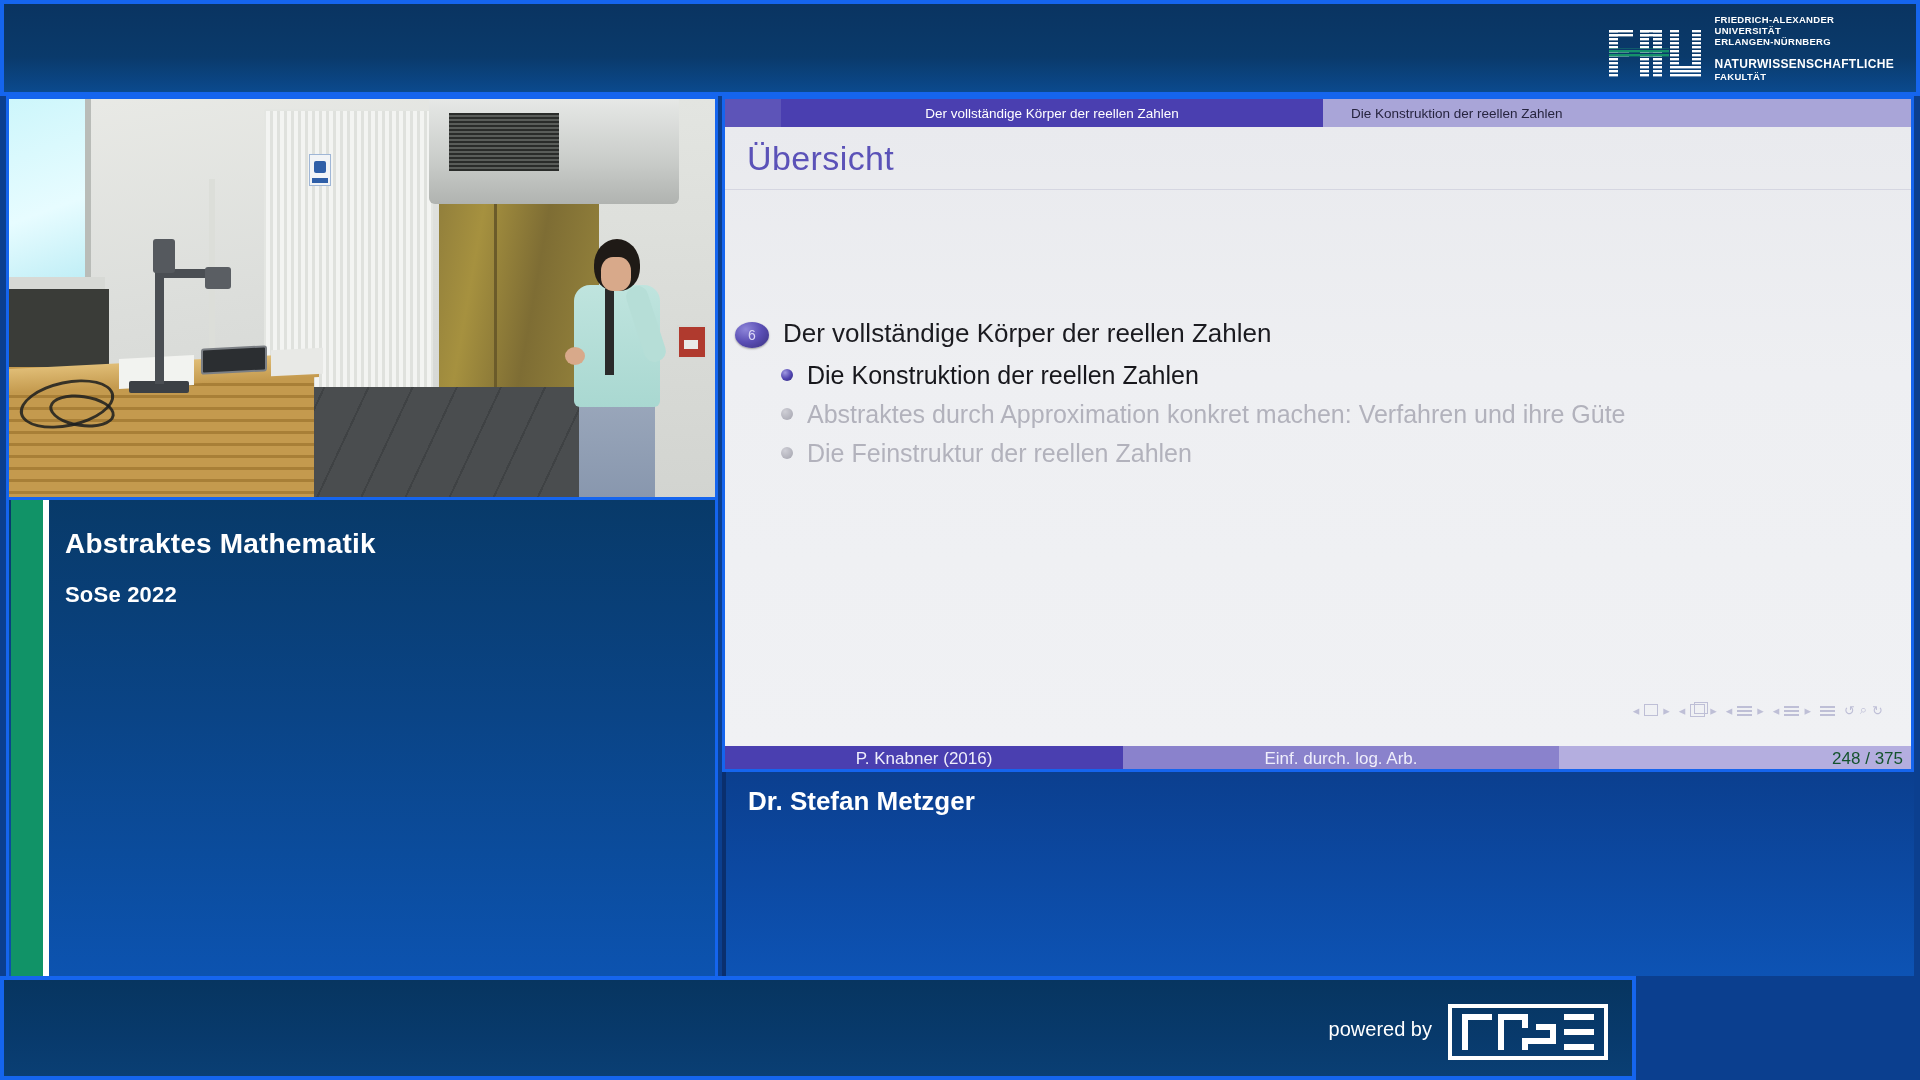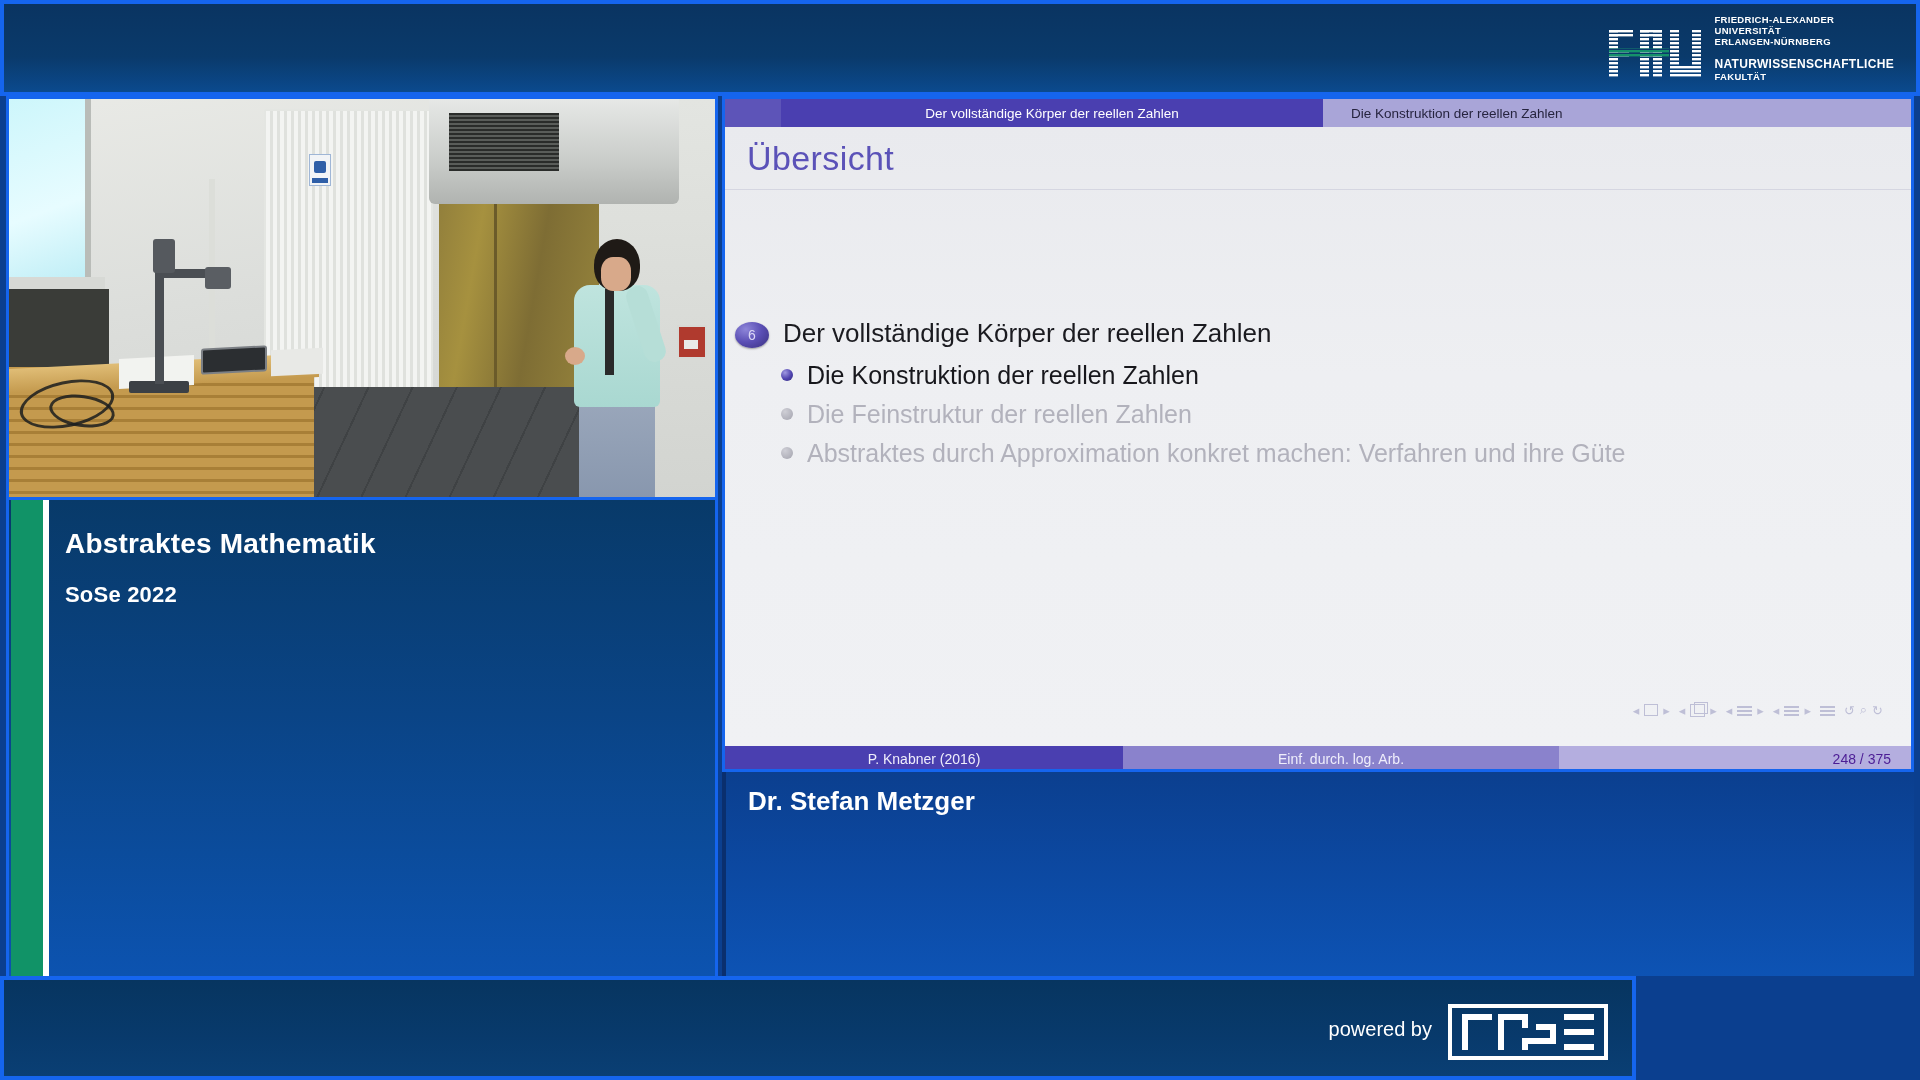--- a/index.html
+++ b/index.html
@@ -110,24 +110,24 @@
   .sub-text{font-size:25px;color:#17171c;line-height:1.32;}
   .sub-text.dim{color:#b2b2bc;}
   .nav-icons{position:absolute;right:28px;bottom:28px;display:flex;align-items:center;gap:9px;
     opacity:.38;color:#6f6fa8;font-size:13px;}
   .nav-icons .grp{display:flex;align-items:center;gap:5px;}
   .nav-icons .sq{width:12px;height:10px;border:1.6px solid #6f6fa8;display:inline-block;}
   .nav-icons .sq2{width:13px;height:11px;border:1.6px solid #6f6fa8;display:inline-block;position:relative;}
   .nav-icons .sq2:after{content:"";position:absolute;left:3px;top:-3px;width:12px;height:10px;border:1.6px solid #6f6fa8;}
   .nav-icons .stk{width:15px;height:12px;display:inline-block;
     background:repeating-linear-gradient(0deg,#6f6fa8 0px,#6f6fa8 2px,transparent 2px,transparent 4px);}
-  .slide-footer{display:flex;height:26px;width:100%;font-size:14px;color:#efeefb;border-radius:7px;}
+  .slide-footer{display:flex;height:26px;width:100%;font-size:17px;color:#efeefb;border-radius:7px;}
   .f1{flex:0 0 398px;background:#4a3fb0;display:flex;align-items:center;justify-content:center;}
   .f2{flex:0 0 436px;background:#8a82cc;display:flex;align-items:center;justify-content:center;}
-  .f3{flex:1;background:#b4aedf;display:flex;align-items:center;justify-content:flex-end;padding-right:20px;color:#4c1d95;}
+  .f3{flex:1;background:#b4aedf;display:flex;align-items:center;justify-content:flex-end;padding-right:8px;color:#14532d;}
 
   
   .info-right{position:absolute;left:722px;top:772px;width:1192px;height:204px;
     background:linear-gradient(180deg,#0b3f8f 0%,#0c49a2 50%,#0d53b4 100%);}
   .vdiv{position:absolute;left:0px;top:0;width:4px;height:204px;background:#0a2f6e;}
   .presenter-name{position:absolute;left:26px;top:14px;color:#fff;font-size:26px;font-weight:bold;}
   .presenter-chair{position:absolute;left:26px;top:68px;color:#fff;font-size:26px;font-weight:bold;}
 
   
   .bottom-band{position:absolute;left:0;top:976px;width:1636px;height:104px;
@@ -248,25 +248,25 @@
           <div class="bullet-num">6</div>
           <div class="toc-l1">Der vollständige Körper der reellen Zahlen</div>
         </div>
         <div class="toc-sub">
           <div class="sub-row">
             <span class="dot"></span>
             <span class="sub-text">Die Konstruktion der reellen Zahlen</span>
           </div>
           <div class="sub-row">
             <span class="dot dim"></span>
-            <span class="sub-text dim">Die Feinstruktur der reellen Zahlen</span>
+            <span class="sub-text dim">Abstraktes durch Approximation konkret machen: Verfahren und ihre Güte</span>
           </div>
           <div class="sub-row">
             <span class="dot dim"></span>
-            <span class="sub-text dim">Abstraktes durch Approximation konkret machen: Verfahren und ihre Güte</span>
+            <span class="sub-text dim">Die Feinstruktur der reellen Zahlen</span>
           </div>
         </div>
       </div>
 
       <div class="nav-icons">
         <span class="grp">
           <span>◂</span>
           <span class="sq"></span>
           <span>▸</span>
         </span>

